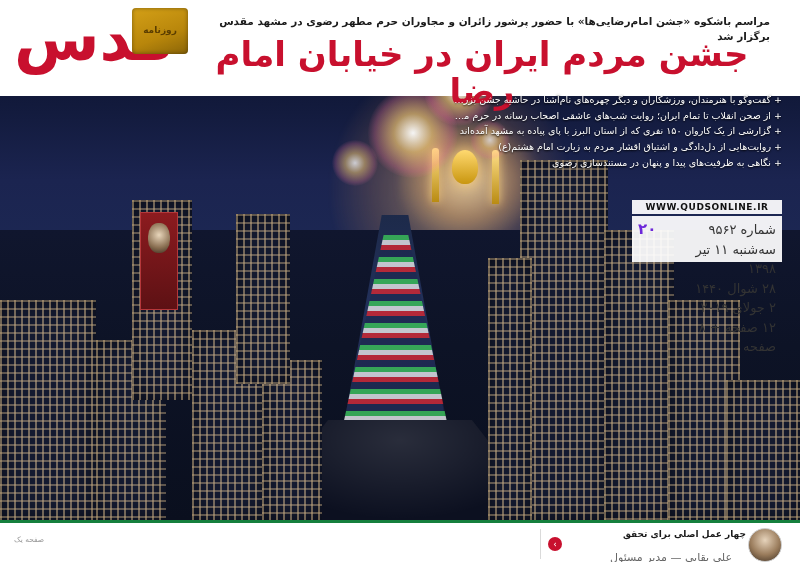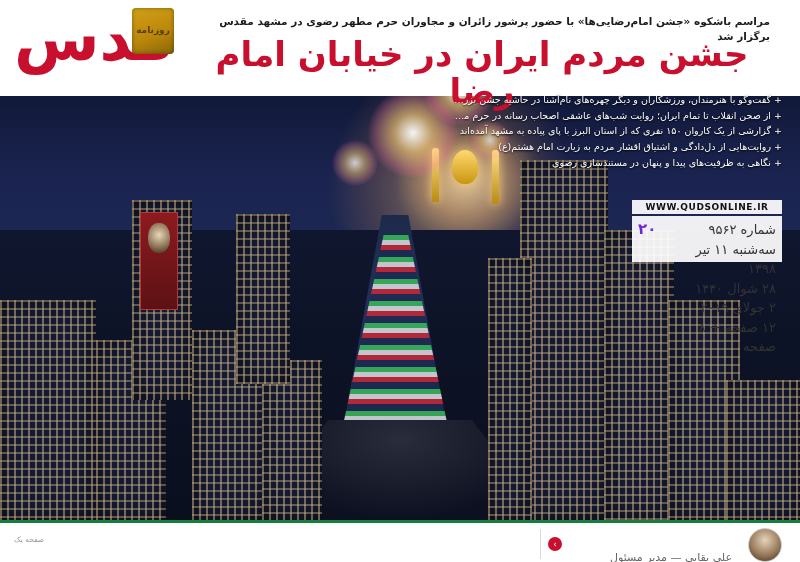--- a/index.html
+++ b/index.html
@@ -74,21 +74,21 @@
     font-size: 62px;
     line-height: 1;
     font-weight: bold;
     color: #c8102e;
     direction: rtl;
   }
   .logo-crest {
     position: absolute;
     top: 2px;
     left: 118px;
-    width: 42px;
+    width: 56px;
     height: 46px;
     border-radius: 4px;
     background: linear-gradient(160deg, #d4a017 0%, #b8860b 60%, #8a6508 100%);
     box-shadow: inset 0 0 4px rgba(0,0,0,.4);
   }
   .logo-crest span {
     position: absolute;
     inset: 0;
     display: flex;
     align-items: center;
@@ -461,19 +461,20 @@
       <div>۱۲ صفحه + ۸ صفحه</div>
     </div>
   </div>
 
   <div class="bottom-strip">
     <div class="strip-left-note">صفحه یک</div>
     <div class="divider-v"></div>
     <div class="col-box">
       <div class="col-avatar"></div>
       <div class="col-text">
+        <div>چهار عمل اصلی برای تحقق</div>
       </div>
       <div class="col-sub">علی بقایی — مدیر مسئول</div>
       <div class="col-arrow">›</div>
     </div>
   </div>
 
 </div>
 
 </body></html>

